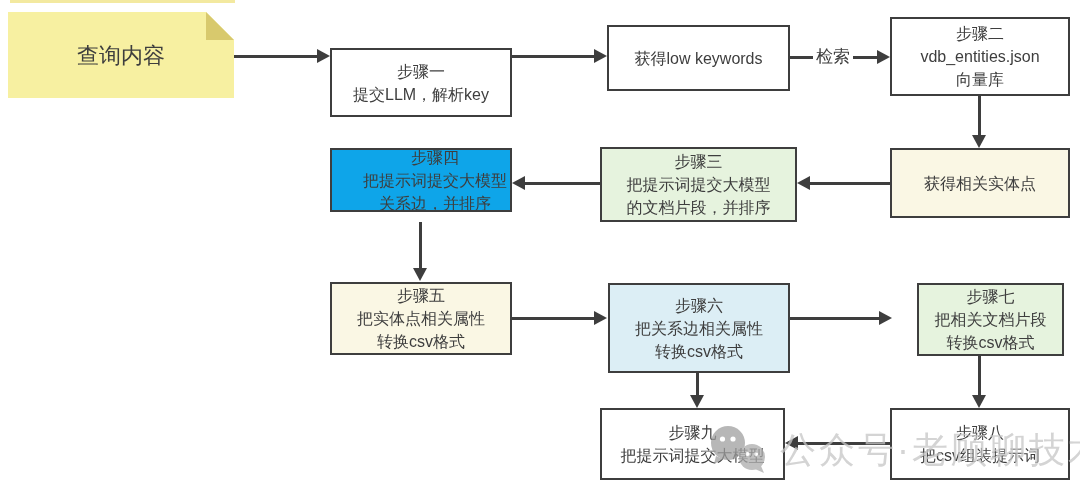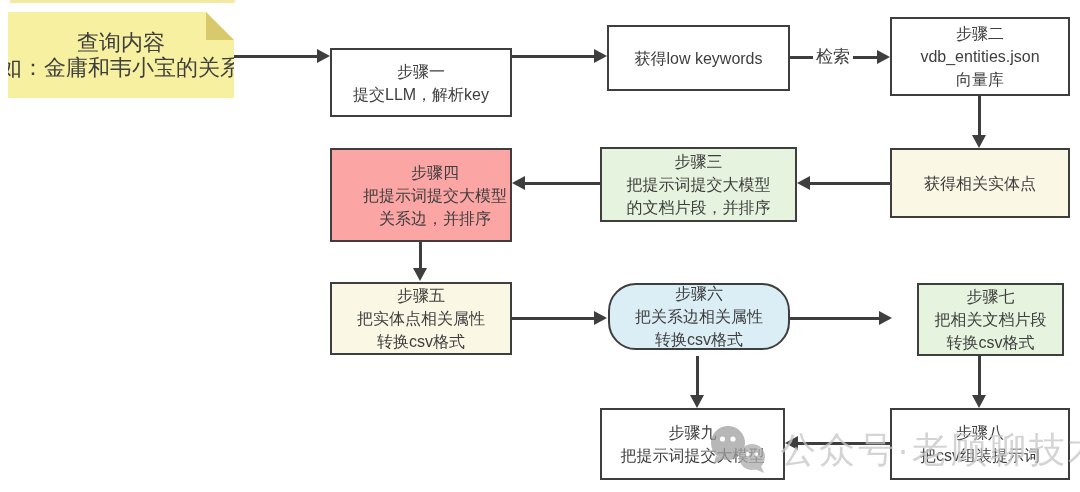--- a/index.html
+++ b/index.html
@@ -77,21 +77,20 @@
 </style>
 </head>
 <body>
 
 <div id="canvas">
 
   <div class="note-strip" style="background: rgb(243, 233, 160);"></div>
 
   <div class="note" style="background: rgb(247, 240, 161);">
       <div class="bl">查询内容</div>
-      <div class="bl">如：金庸和韦小宝的关系</div>
     </div>
   <div class="note-fold" style="background: rgb(216, 201, 109);"></div>
 
   <div class="node" style="left: 330px; top: 16px; width: 182px; height: 69px; background: rgb(255, 255, 255); margin-top: 32px;">
       <div class="bl">步骤一</div>
       <div class="bl">提交LLM，解析key</div>
     </div>
   <div class="node" style="left: 607px; top: 25px; width: 183px; height: 66px; background: rgb(255, 255, 255);">
       <div class="bl">获得low keywords</div>
     </div>
@@ -102,32 +101,32 @@
   <div class="node" style="left: 890px; top: 17px; width: 180px; height: 79px; background: rgb(255, 255, 255);">
       <div class="bl">步骤二</div>
       <div class="bl">vdb_entities.json</div>
       <div class="bl">向量库</div>
     </div>
   <div class="node" style="left: 600px; top: 147px; width: 197px; height: 75px; background: rgb(230, 243, 222);">
       <div class="bl">步骤三</div>
       <div class="bl">把提示词提交大模型</div>
       <div class="bl">的文档片段，并排序</div>
     </div>
-  <div class="node" style="left: 330px; top: 148px; width: 182px; height: 94px; background: #fca5a5; padding-left: 28px;">
+  <div class="node" style="left: 330px; top: 148px; width: 182px; height: 64px; background: #0ea5e9; padding-left: 28px;">
       <div class="bl">步骤四</div>
       <div class="bl">把提示词提交大模型</div>
       <div class="bl">关系边，并排序</div>
     </div>
 
   <div class="node" style="left: 330px; top: 282px; width: 182px; height: 73px; background: rgb(250, 247, 228); text-align: center;">
       <div class="bl">步骤五</div>
       <div class="bl">把实体点相关属性</div>
       <div class="bl">转换csv格式</div>
     </div>
-  <div class="node" style="left: 608px; top: 283px; width: 182px; height: 67px; background: rgb(220, 238, 245); border-radius: 28px;">
+  <div class="node" style="left: 608px; top: 283px; width: 182px; height: 90px; background: rgb(220, 238, 245);">
       <div class="bl">步骤六</div>
       <div class="bl">把关系边相关属性</div>
       <div class="bl">转换csv格式</div>
     </div>
   <div class="node" style="left: 917px; top: 283px; width: 147px; height: 73px; background: rgb(230, 243, 222);">
       <div class="bl">步骤七</div>
       <div class="bl">把相关文档片段</div>
       <div class="bl">转换csv格式</div>
     </div>
 

